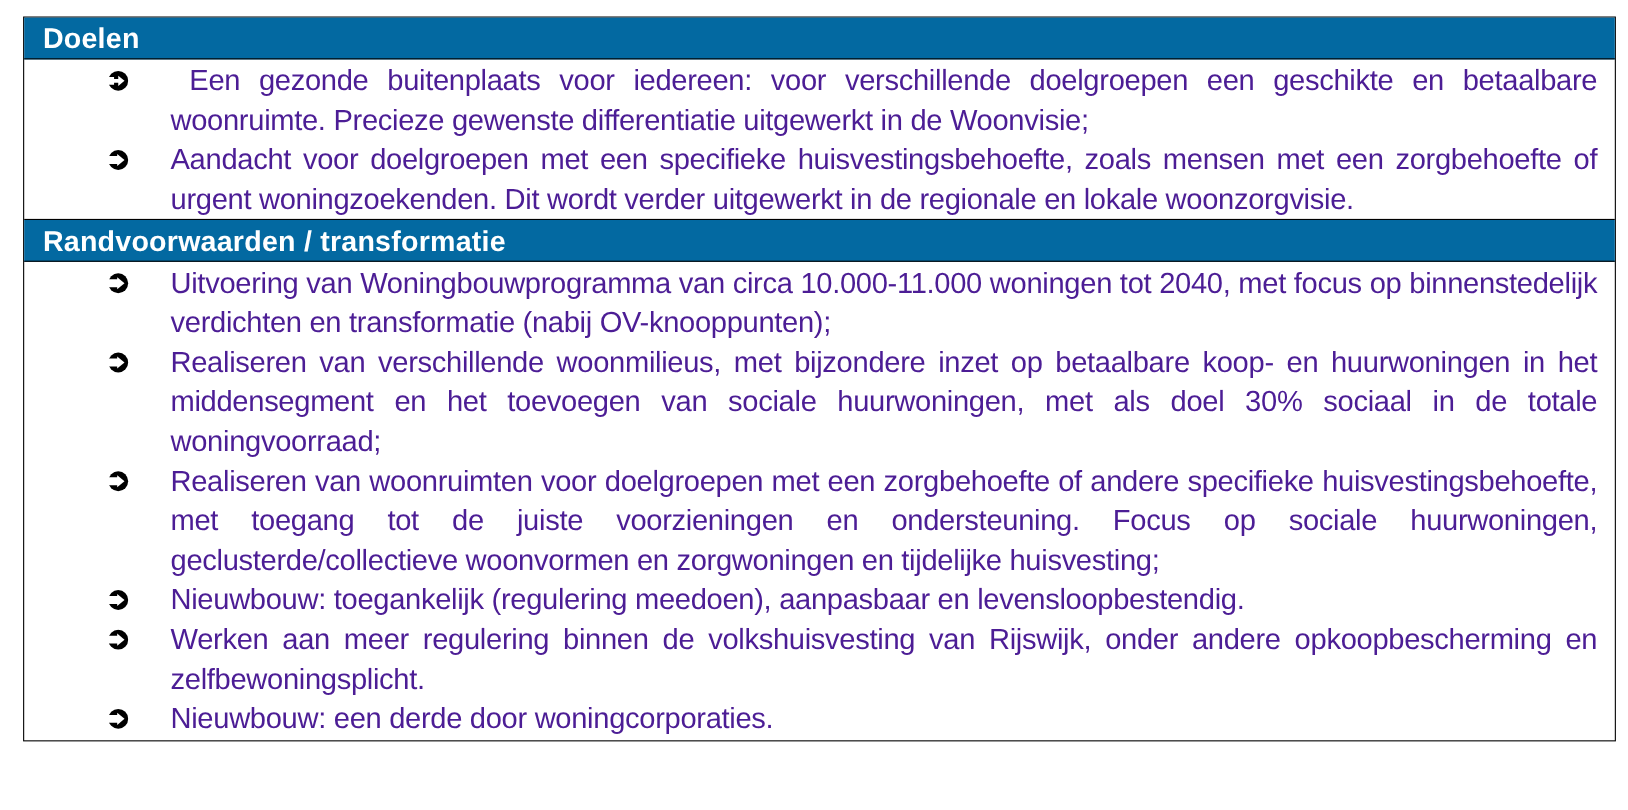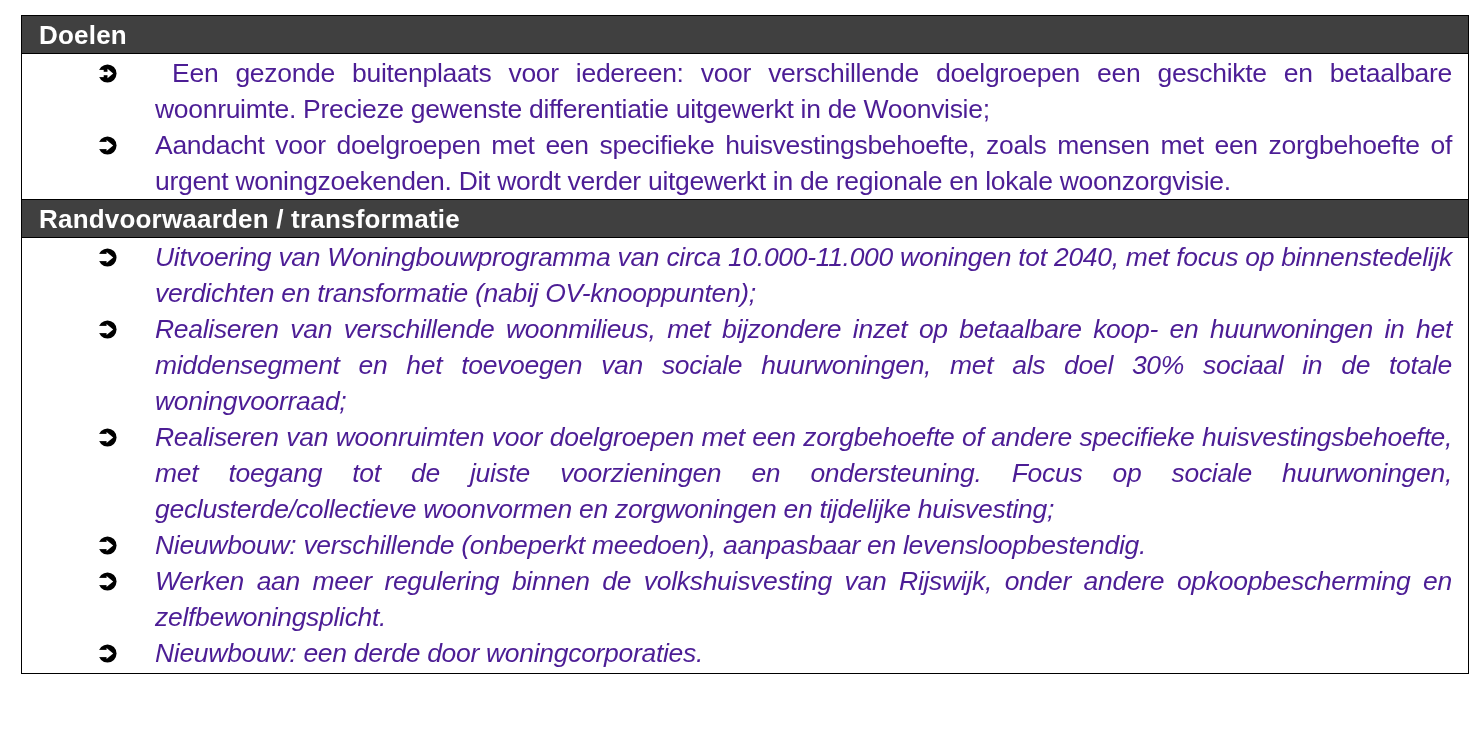--- a/index.html
+++ b/index.html
@@ -16,37 +16,36 @@
     }
     .doc-table {
       position: absolute;
       left: 21px;
       top: 15px;
       width: 1448px;
       border: 1.5px solid #000;
       box-sizing: border-box;
     }
     .section-header {
-      background: #404040;
+      background: #0369a1;
       color: #ffffff;
       font-weight: bold;
       font-size: 26px;
       line-height: 26px;
       padding: 6px 0 5px 17px;
       border-bottom: 1.5px solid #000;
       letter-spacing: 0.2px;
     }
     .section-body {
       padding: 1px 16px 0 0;
       border-bottom: 1.5px solid #000;
     }
     .section-body.last {
       border-bottom: none;
       padding-bottom: 2px;
-      font-style: italic;
     }
     .bullet-list {
       list-style: none;
       margin: 0;
       padding: 0;
     }
     .bullet-item {
       position: relative;
       padding-left: 133px;
       font-size: 26.5px;
@@ -139,21 +138,21 @@
         <span>Realiseren van woonruimten voor doelgroepen met een zorgbehoefte of andere specifieke huisvestingsbehoefte, met toegang tot de juiste voorzieningen en ondersteuning. Focus op sociale huurwoningen, geclusterde/collectieve woonvormen en zorgwoningen en tijdelijke huisvesting;</span>
       </li>
       <li class="bullet-item">
         <span class="bullet-icon">
           <svg viewBox="0 0 20 20">
               <circle cx="10" cy="10" r="9.5" fill="#000"></circle>
               <path d="M0 6.2 H10 V13.8 H0 Z" fill="#fff"></path>
               <path d="M9 4.2 L16 10 L9 15.8 Z" fill="#fff"></path>
             </svg>
         </span>
-        <span>Nieuwbouw: verschillende (onbeperkt meedoen), aanpasbaar en levensloopbestendig.</span>
+        <span>Nieuwbouw: toegankelijk (regulering meedoen), aanpasbaar en levensloopbestendig.</span>
       </li>
       <li class="bullet-item">
         <span class="bullet-icon">
           <svg viewBox="0 0 20 20">
               <circle cx="10" cy="10" r="9.5" fill="#000"></circle>
               <path d="M0 6.2 H10 V13.8 H0 Z" fill="#fff"></path>
               <path d="M9 4.2 L16 10 L9 15.8 Z" fill="#fff"></path>
             </svg>
         </span>
         <span>Werken aan meer regulering binnen de volkshuisvesting van Rijswijk, onder andere opkoopbescherming en zelfbewoningsplicht.</span>

